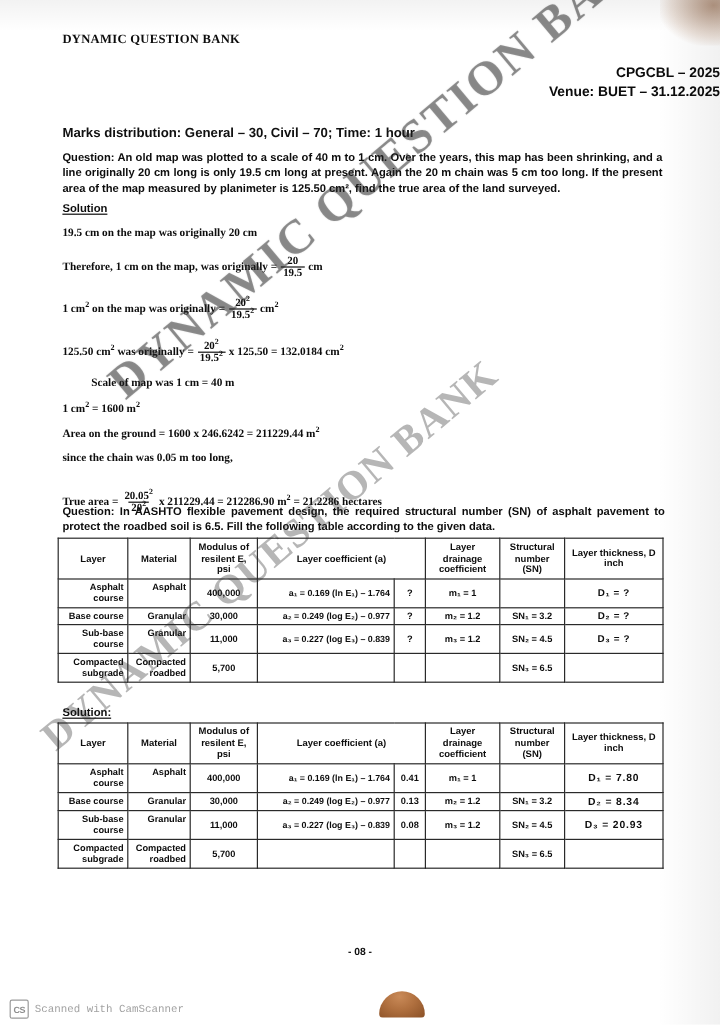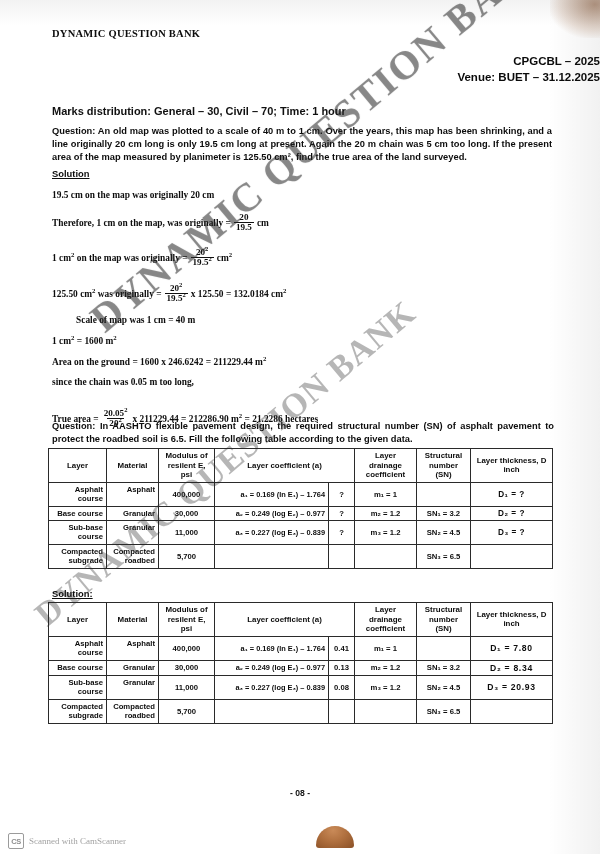--- a/index.html
+++ b/index.html
@@ -250,21 +250,21 @@
     width: 14px; height: 14px;
     border: 1.2px solid #9b9b9b;
     border-radius: 2px;
     font-family: "Liberation Sans", sans-serif;
     font-size: 7.5px;
     font-weight: bold;
     color: #8e8e8e;
     letter-spacing: -0.4px;
   }
   .cs-text {
-    font-family: Liberation Serif, serif;
+    font-family: Liberation Mono, monospace;
     font-size: 9px;
     color: #a2a2a2;
   }
 </style>
 </head>
 <body>
 
 <div id="page">
 
   <div class="scan-shade-top"></div>

